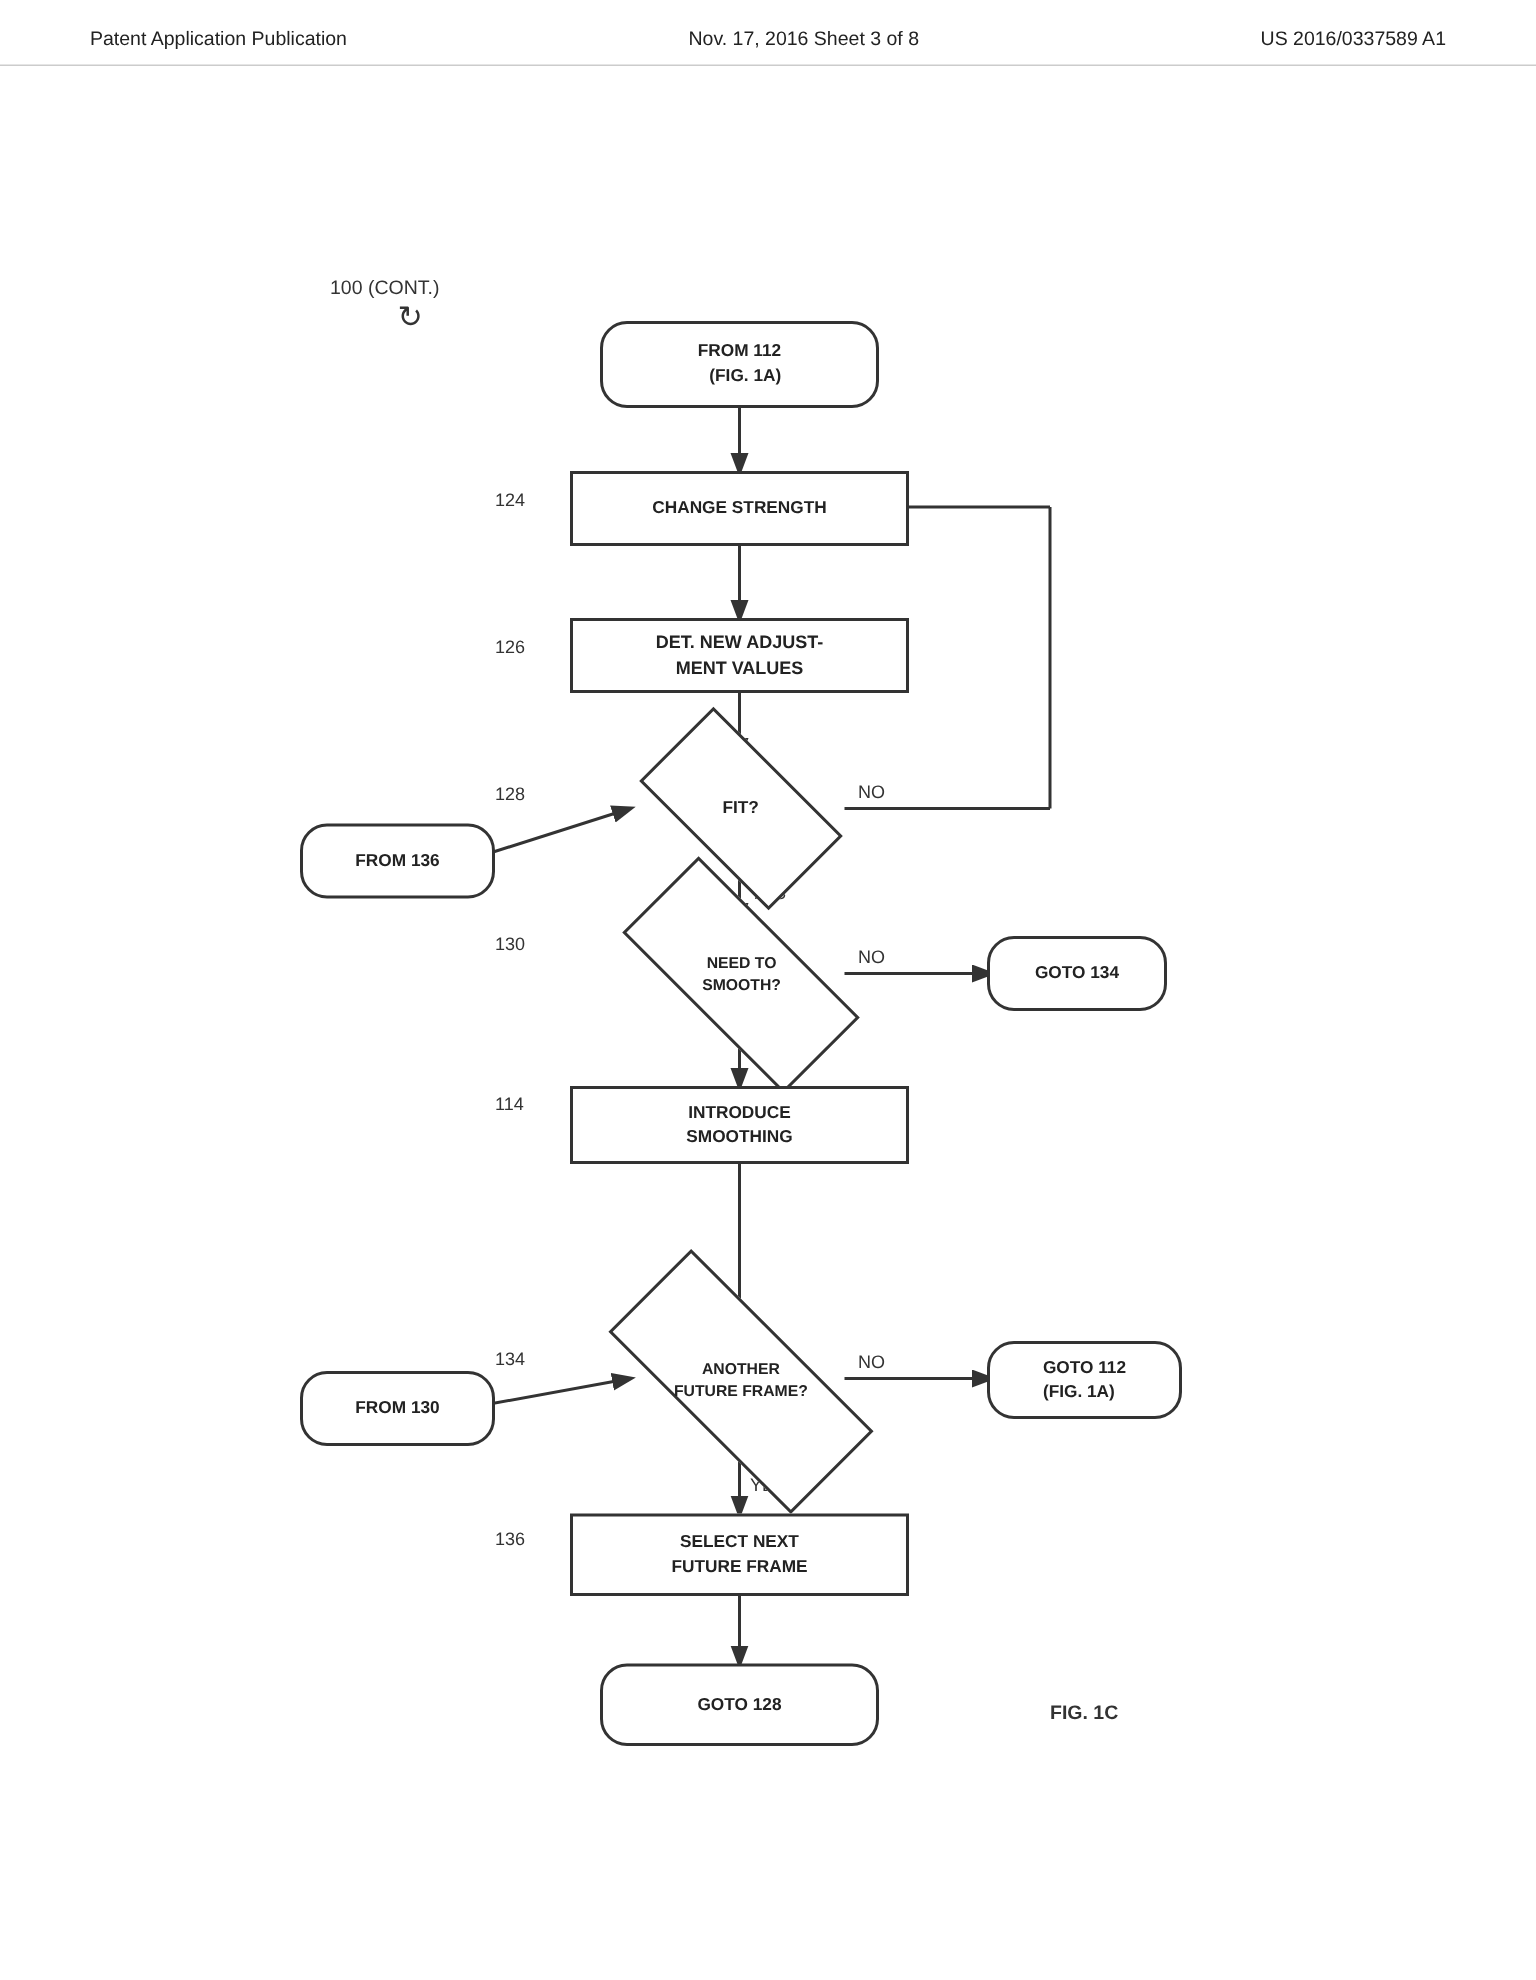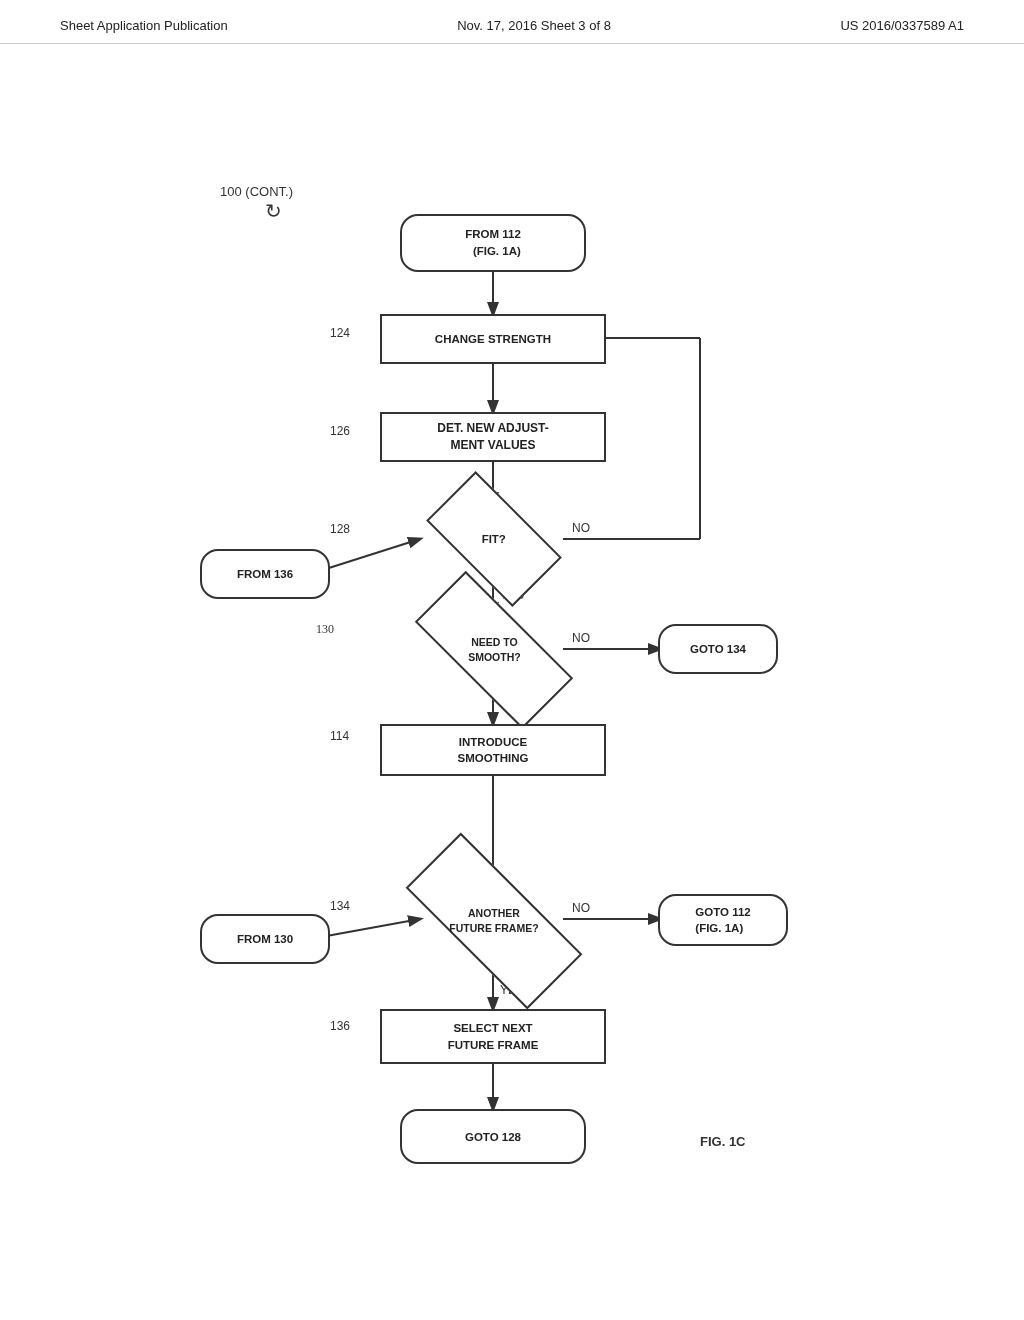--- a/index.html
+++ b/index.html
@@ -88,21 +88,21 @@
     .cont-label {
       position: absolute;
       font-size: 13px;
       color: #333;
     }
   </style>
 </head>
 <body>
 
 <div class="header">
-  <span>Sheet Application Publication</span>
+  <span>Patent Application Publication</span>
   <span>Nov. 17, 2016   Sheet 3 of 8</span>
   <span>US 2016/0337589 A1</span>
 </div>
 
 <div class="diagram-area">
 
   <svg class="arrows" xmlns="http://www.w3.org/2000/svg">
     <defs>
       <marker id="arrow" markerWidth="8" markerHeight="8" refX="6" refY="3" orient="auto">
         <path d="M0,0 L0,6 L8,3 z" fill="#333"></path>
@@ -169,21 +169,21 @@
   <div class="label-step" style="left:330px; top:478px;">128</div>
 
   <div class="node node-diamond" style="left:433px; top:460px; width:122px; height:70px;">
     <div class="diamond-text">FIT?</div>
   </div>
 
   <div class="node node-rounded" style="left:200px; top:505px; width:130px; height:50px;">
     <span style="font-size:11.5px; font-weight:bold;">FROM 136</span>
   </div>
 
-  <div class="label-step" style="left:316px; top:578px;font-family:Liberation Serif, serif;">130</div>
+  <div class="label-step" style="left:330px; top:578px;">130</div>
 
   <div class="node node-diamond" style="left:418px; top:570px; width:152px; height:72px;">
     <div class="diamond-text" style="font-size:10.5px; line-height:1.4;">NEED TO<br>SMOOTH?</div>
   </div>
 
   <div class="node node-rounded" style="left:658px; top:580px; width:120px; height:50px;">
     <span style="font-size:11.5px; font-weight:bold;">GOTO 134</span>
   </div>
 
   <div class="label-step" style="left:330px; top:685px;">114</div>

